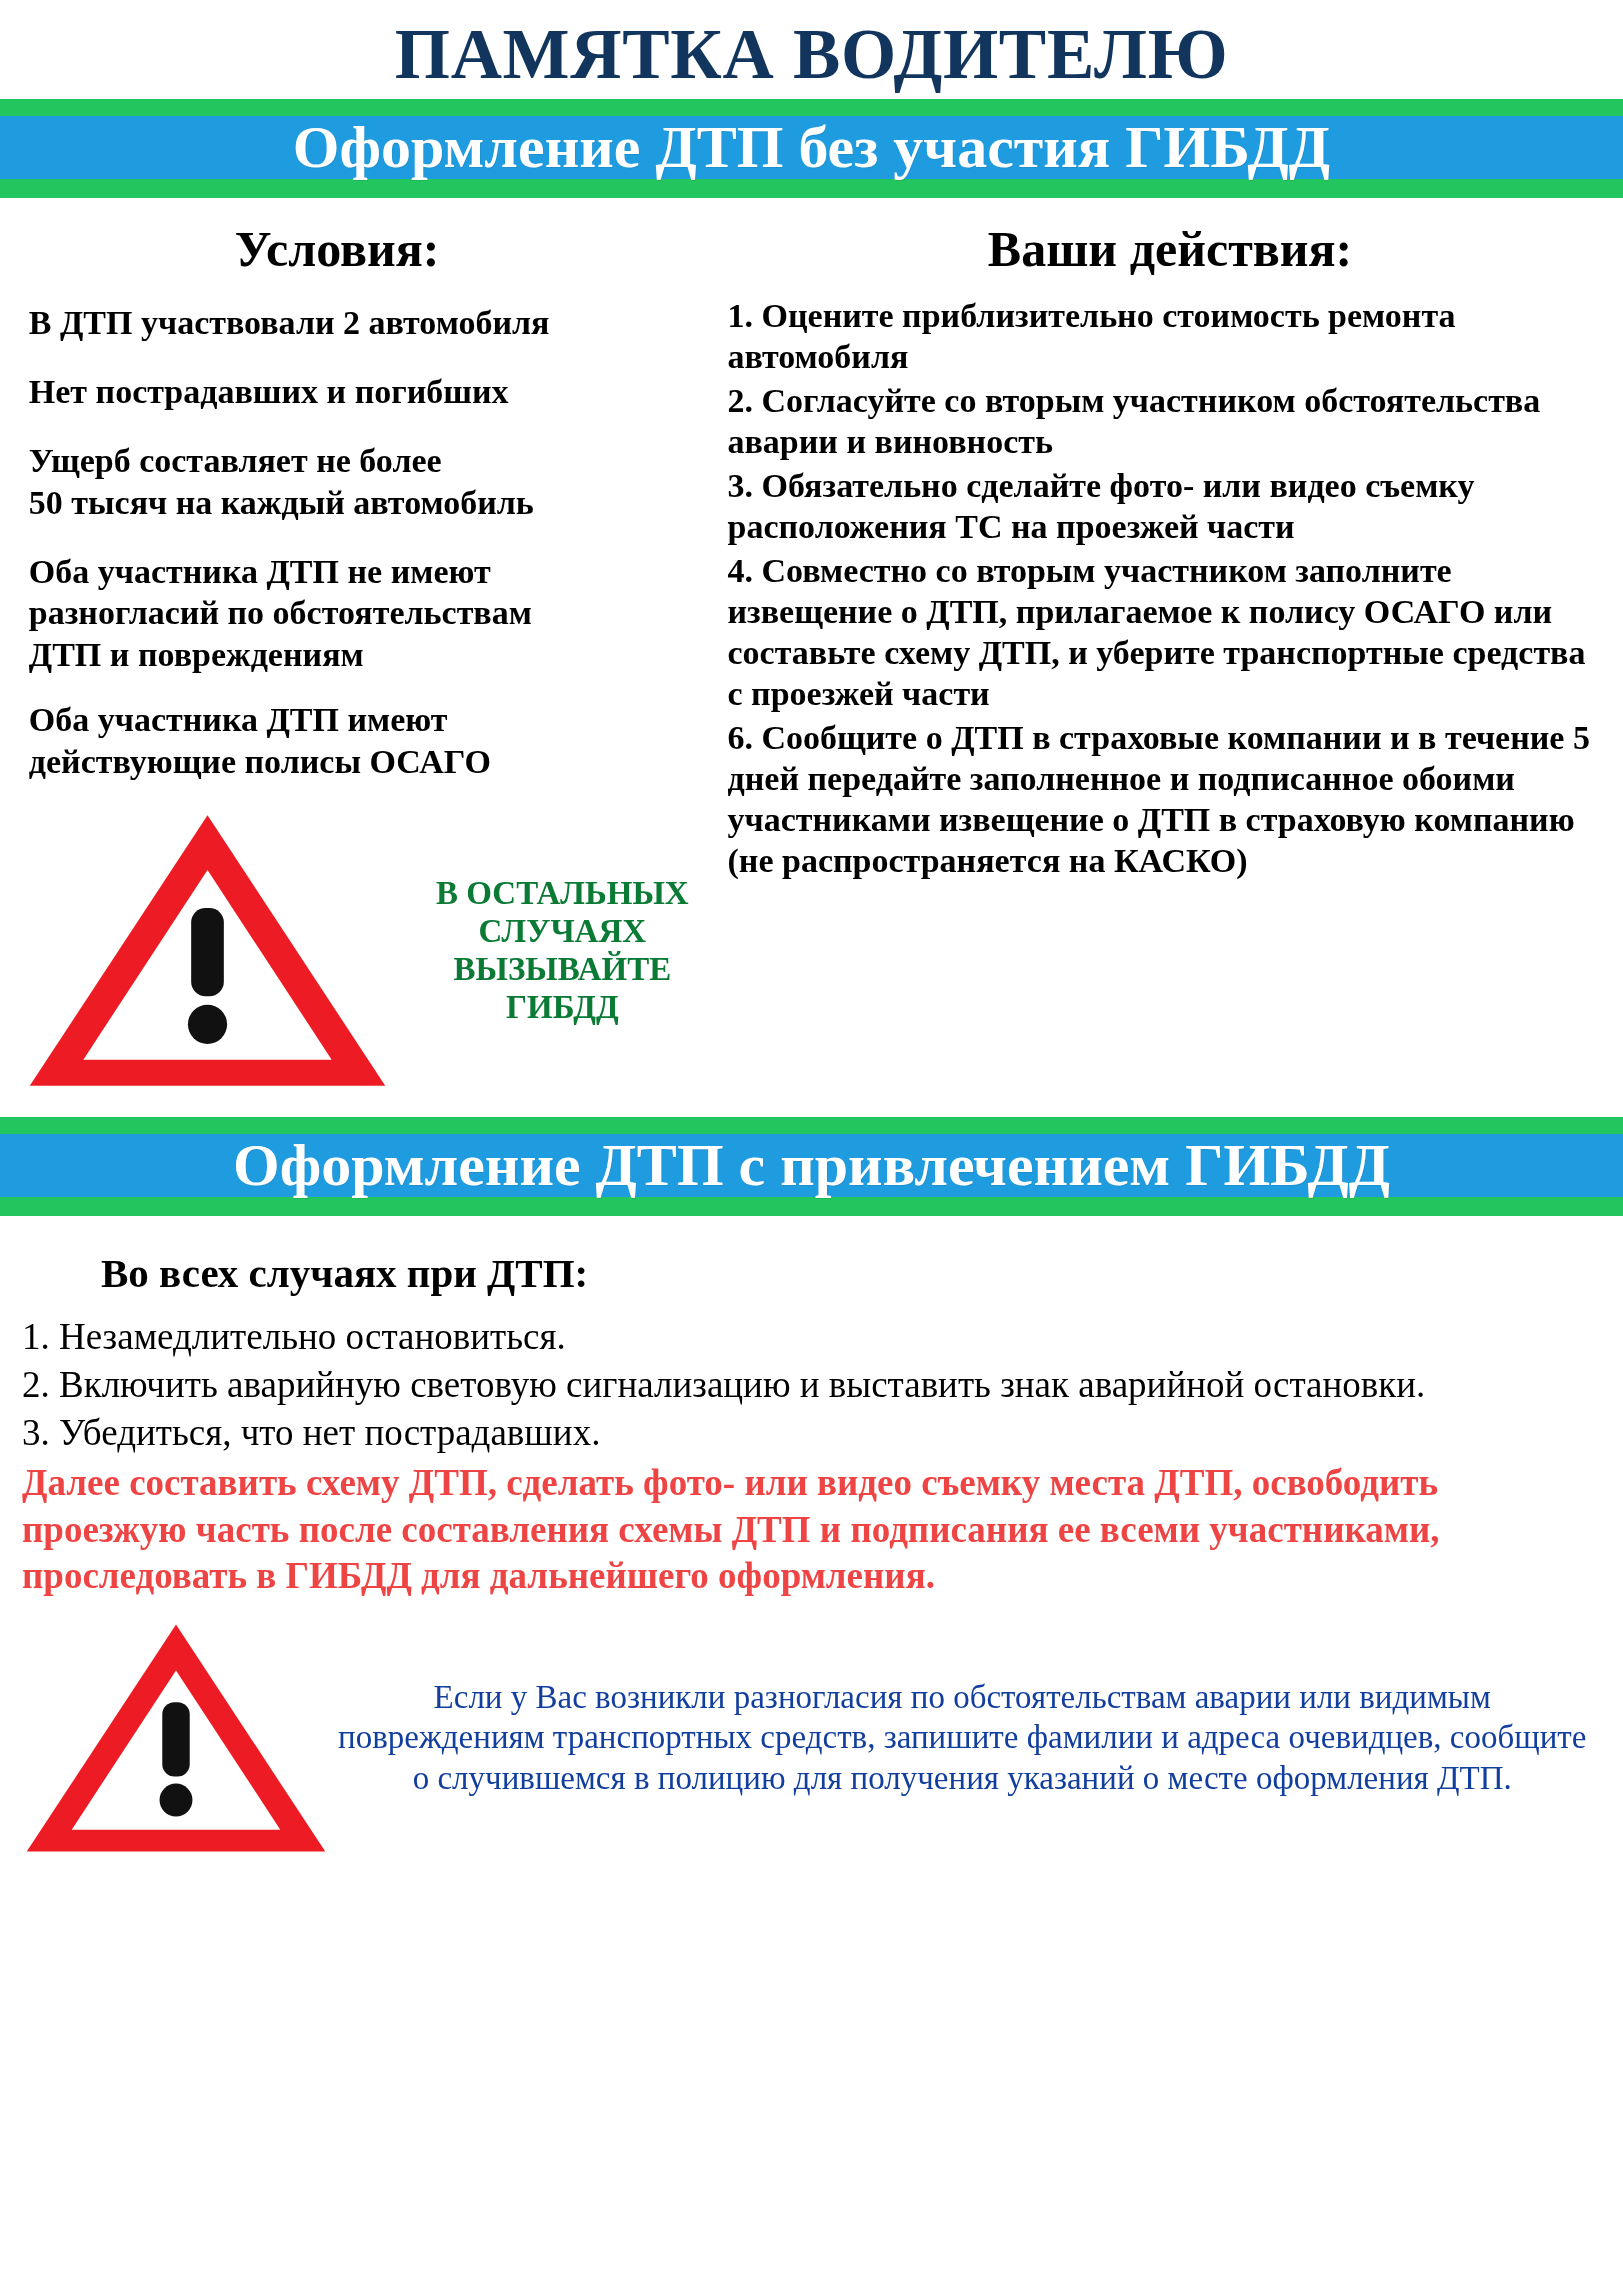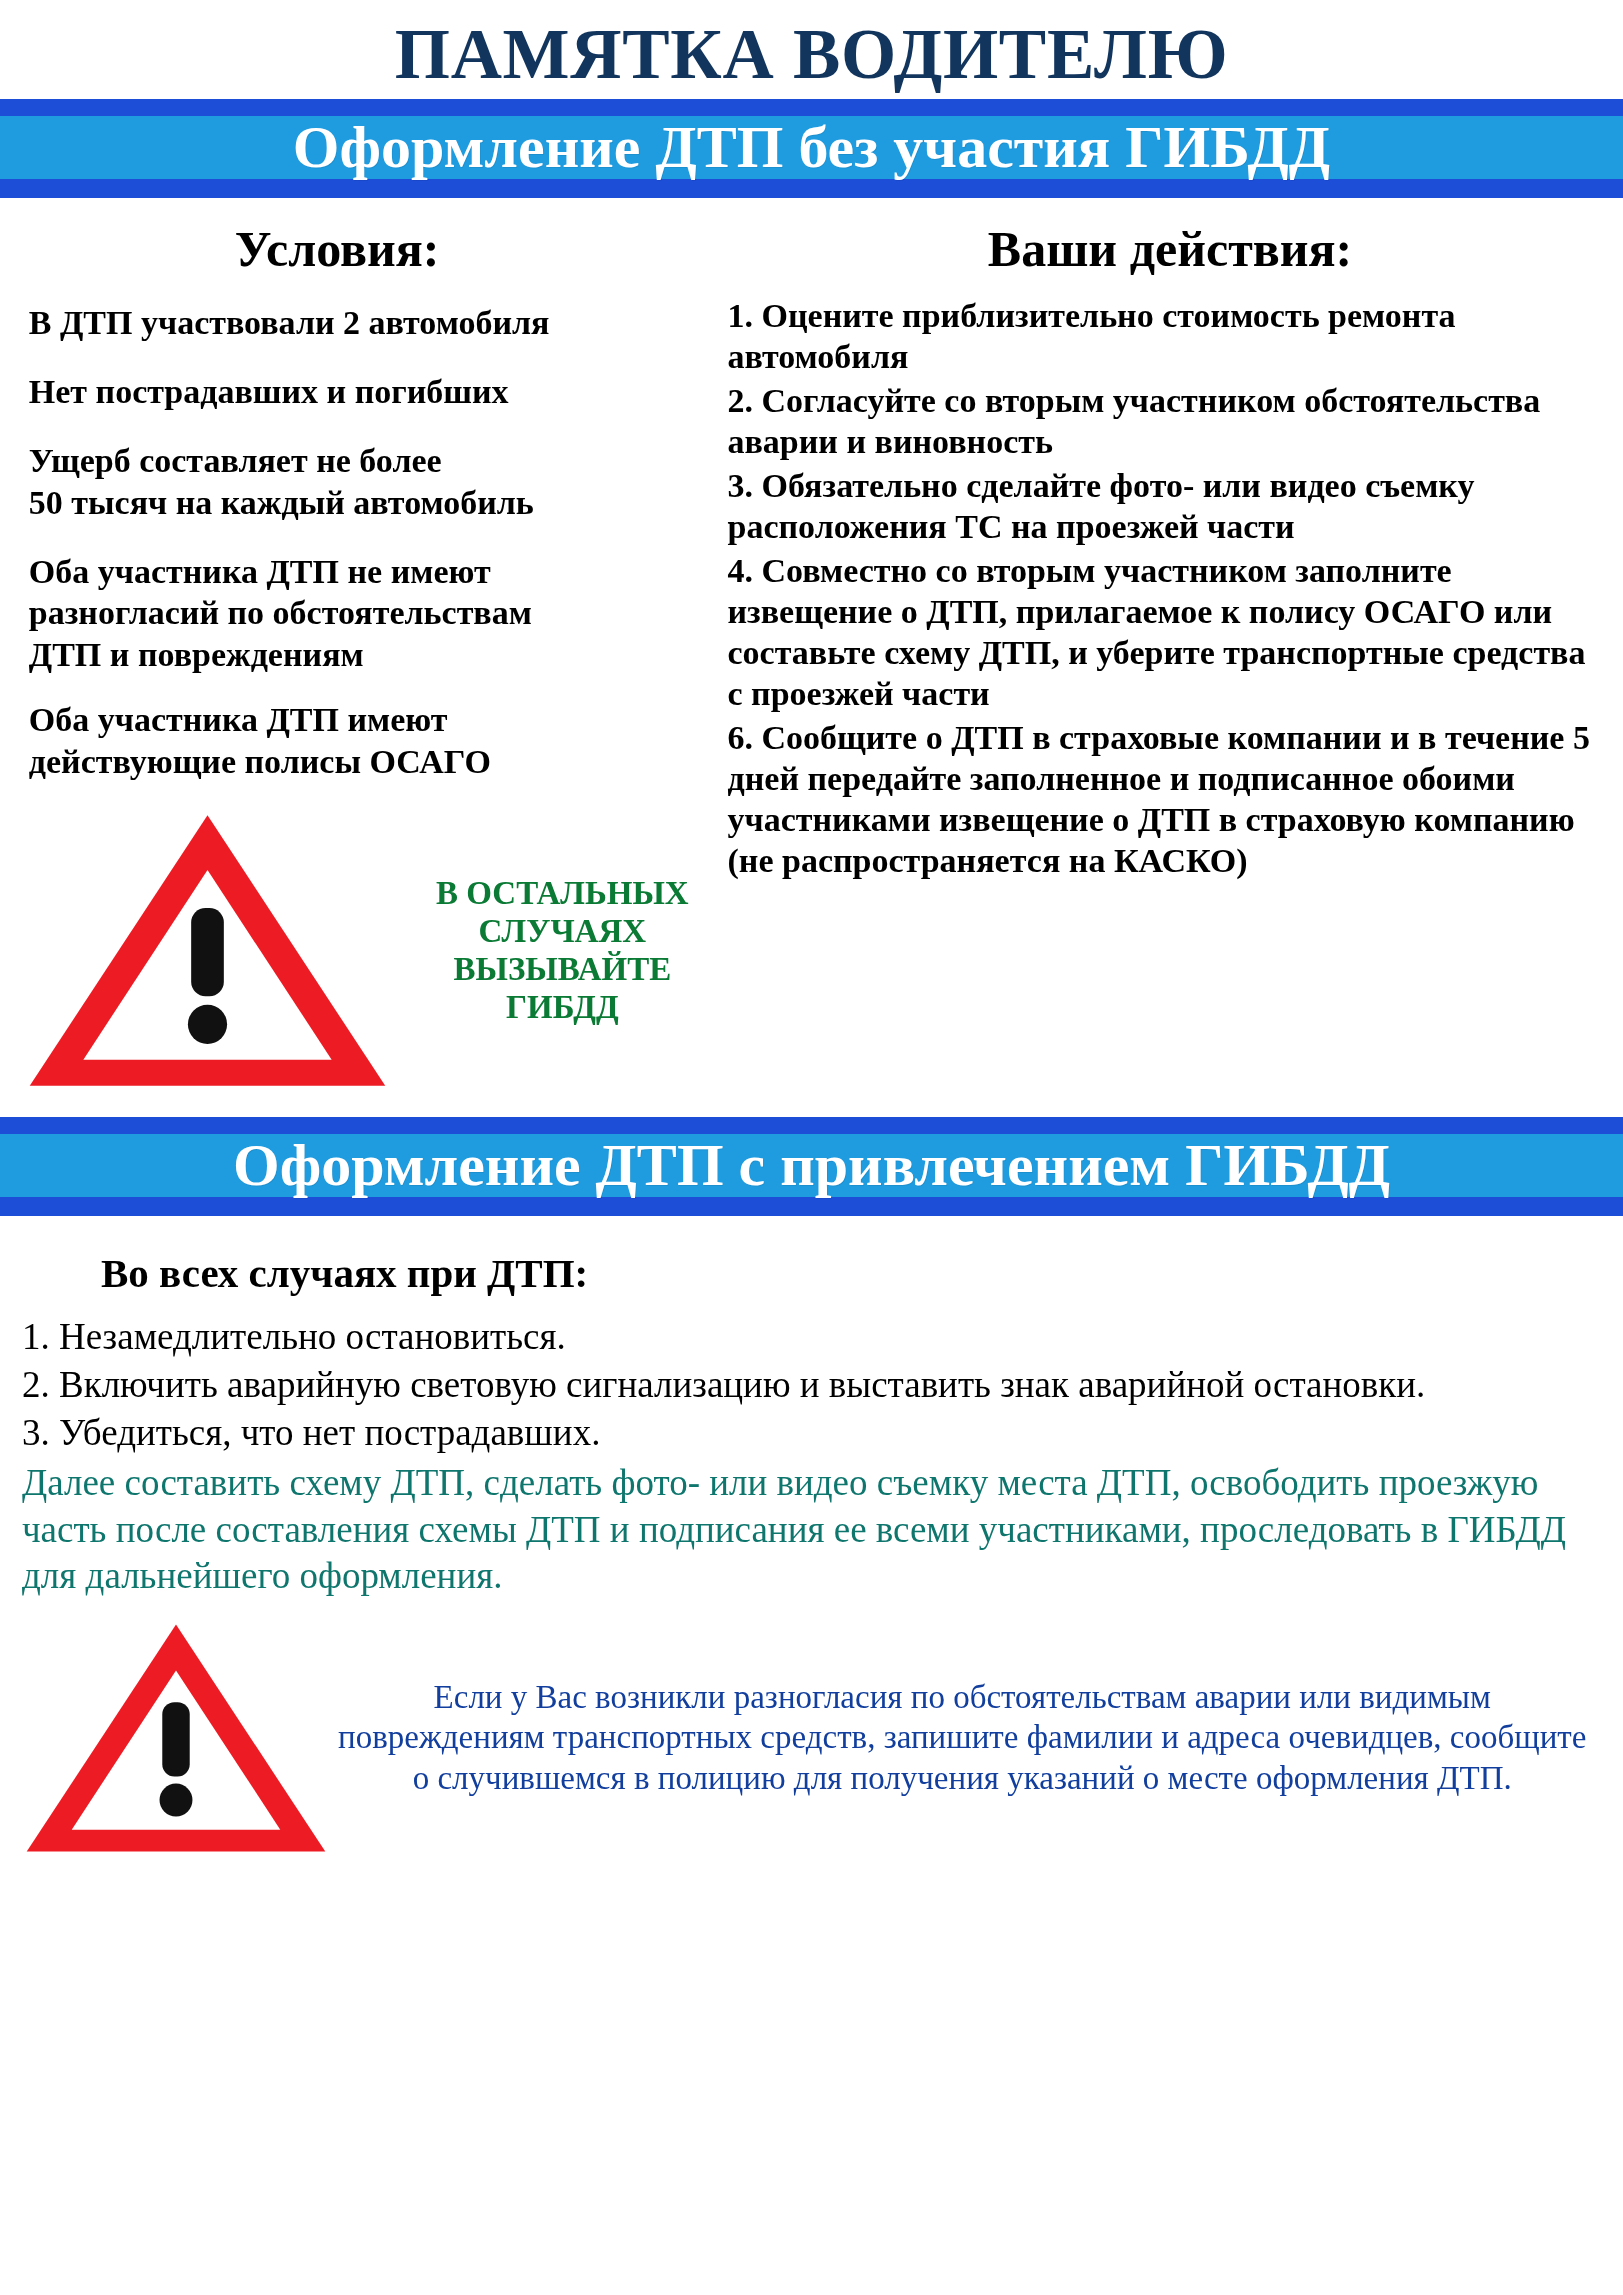--- a/index.html
+++ b/index.html
@@ -23,21 +23,21 @@
     font-weight: bold;
     font-size: 71px;
     color: #12355e;
     letter-spacing: 0.7px;
     padding: 17px 0 7px 0;
     line-height: 1.05;
   }
 
   
   .banner {
-    background: #1d4ed8;
+    background: #22c55e;
     width: 100%;
     box-sizing: border-box;
     padding: 17px 0 19.6px 0;
   }
   .banner-inner {
     background: #1f9ce0;
     text-align: center;
   }
   .banner-text {
     color: #ffffff;
@@ -139,22 +139,23 @@
   }
   .lower-line {
     font-size: 37px;
     line-height: 1.26;
     color: #000;
     margin: 0 0 1.3px 0;
   }
   .lower-para {
     font-size: 37px;
     line-height: 1.26;
-    color: #0f766e;
+    color: #ef4444;
     margin: 3.9px 0 0 0;
+    font-weight: bold;
   }
 
   .bottom-row {
     display: flex;
     align-items: center;
     margin-top: 19.6px;
   }
   .bottom-note {
     flex: 1;
     text-align: center;

